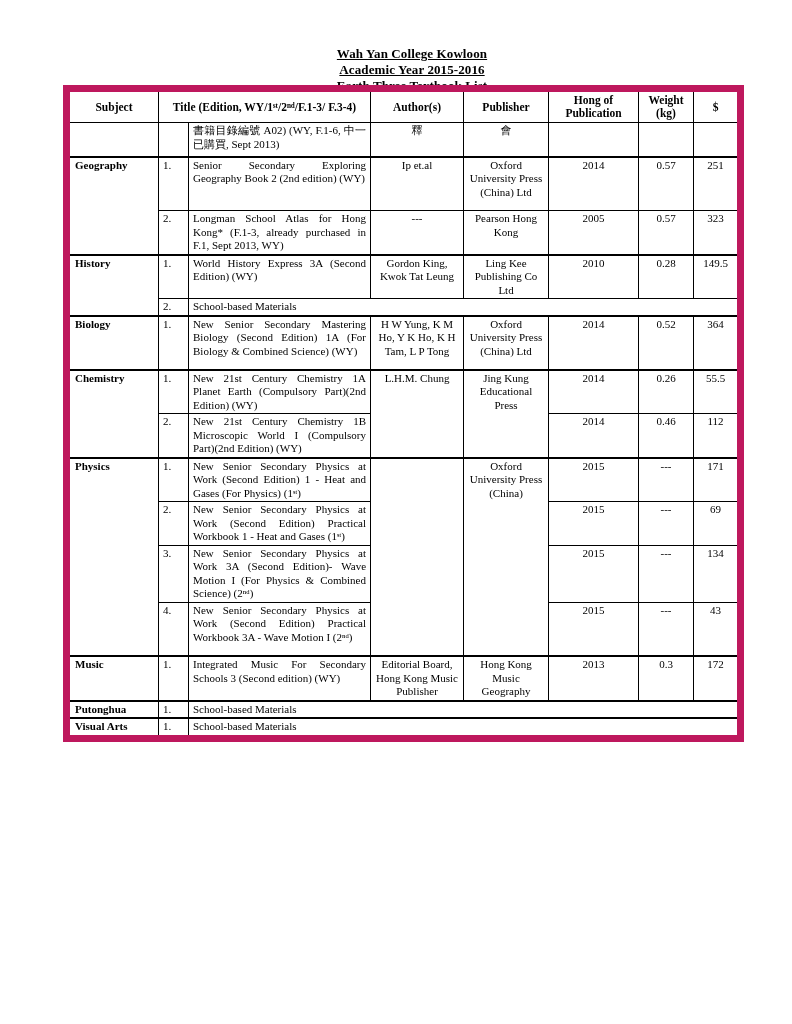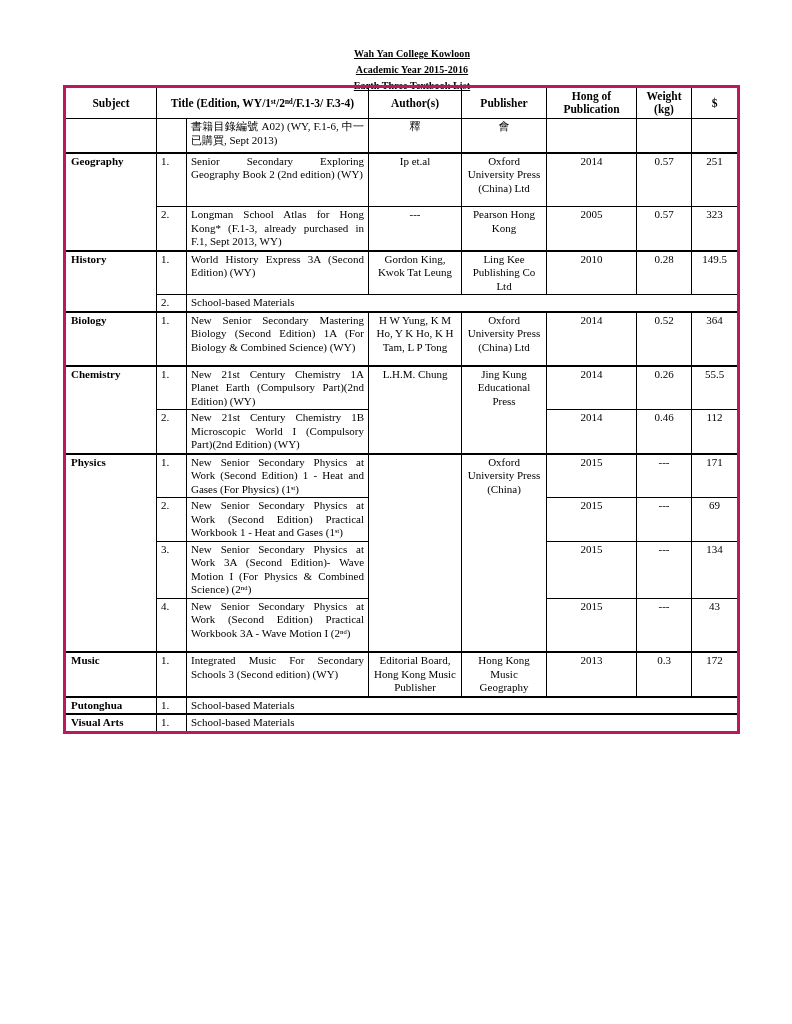--- a/index.html
+++ b/index.html
@@ -9,33 +9,33 @@
     background: #ffffff;
     color: #000000;
     font-family: "Liberation Serif", "DejaVu Serif", "DejaVu Sans", serif;
   }
   .page { position: relative; width: 792px; height: 1024px; background:#fff; overflow: hidden; }
 
   .heading { position: absolute; top: 46px; left: 0; width: 792px; text-align: center; }
   .heading .hline {
     font-weight: bold;
     text-decoration: underline;
-    font-size: 10px;
+    font-size: 13px;
     line-height: 16px;
     letter-spacing: 0.1px;
     padding-left: 32px;
   }
 
   table.booklist {
     position: absolute;
     left: 63px; top: 85px;
     width: 674px;
     border-collapse: collapse;
     table-layout: fixed;
-    border: 3px solid #be185d;
+    border: 7px solid #be185d;
   }
   .booklist th, .booklist td {
     border: 1px solid #000;
     font-size: 11px;
     line-height: 13.5px;
     vertical-align: top;
     padding: 1px 4px;
     overflow: hidden;
   }
   .booklist thead th {

